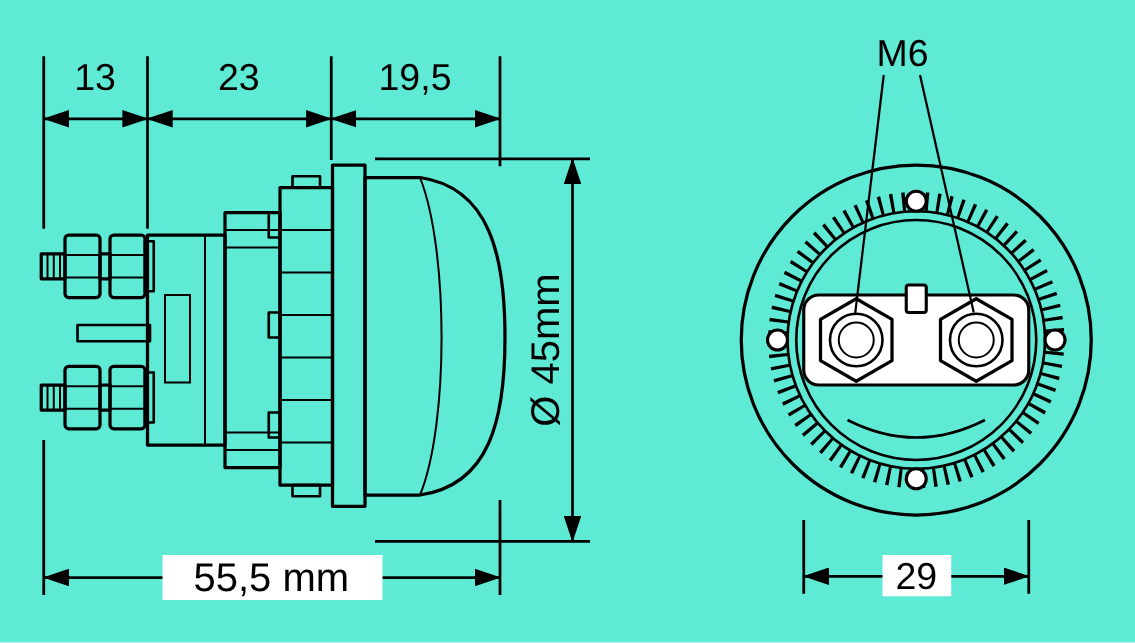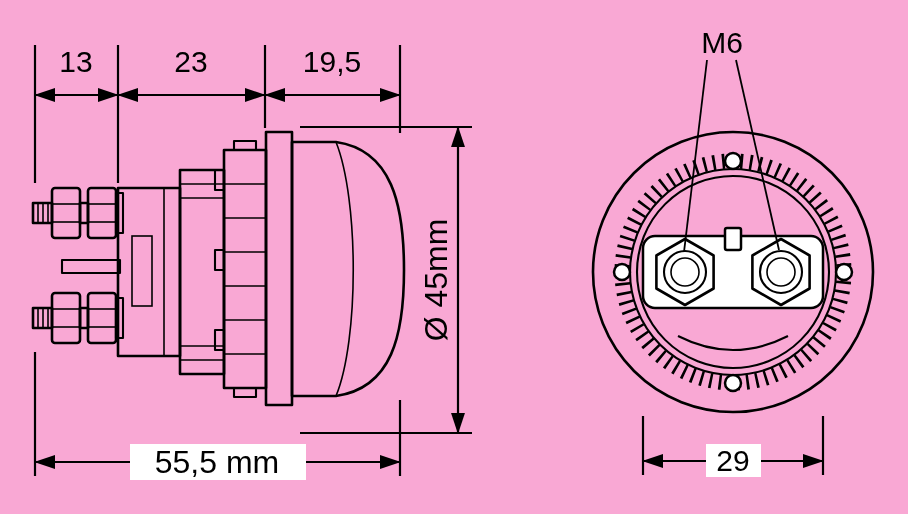--- a/index.html
+++ b/index.html
@@ -1,17 +1,17 @@
 <!DOCTYPE html>
 <html><head>
 <meta charset="utf-8">
 <style>
   html,body { margin:0; padding:0; background:#ffffff; }
   .page {
-    position:relative; width:908px; height:514px; background:#f9a8d4;
+    position:relative; width:908px; height:514px; background:#5eead4;
     font-family:"Liberation Sans", sans-serif; overflow:hidden;
   }
   svg text {
     font-family:"Liberation Sans", sans-serif;
     fill:#000000;
   }
   .lbl  { font-size:30px; }
   .lbl-lg { font-size:32px; }
   .ol   { fill:none; stroke:#000; stroke-width:2.6; stroke-linejoin:round; }
   .ol2  { fill:none; stroke:#000; stroke-width:2.1; stroke-linejoin:round; }

